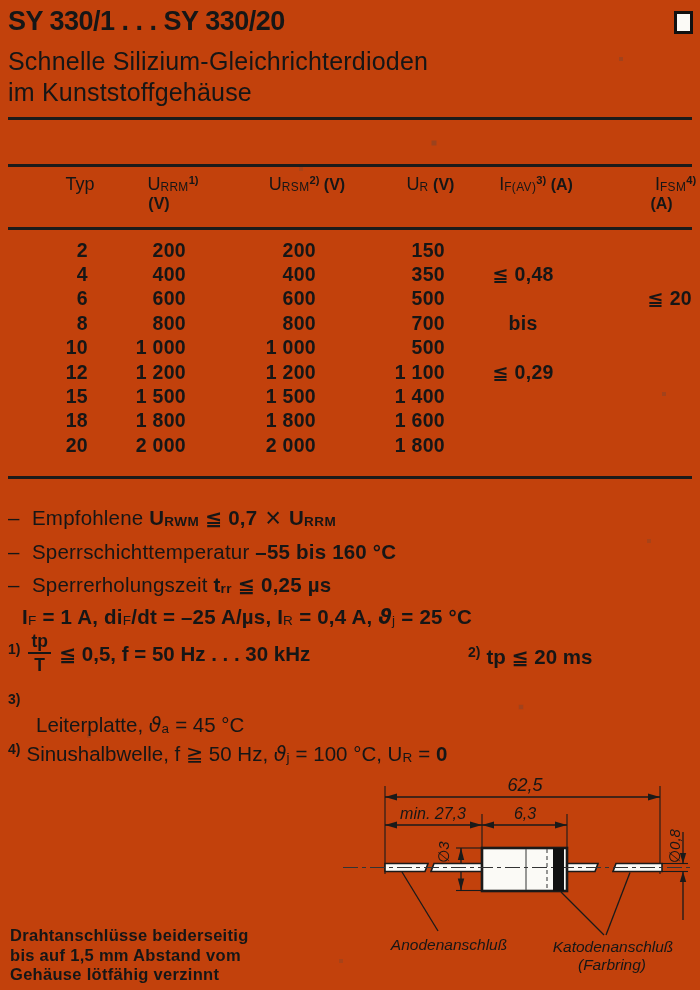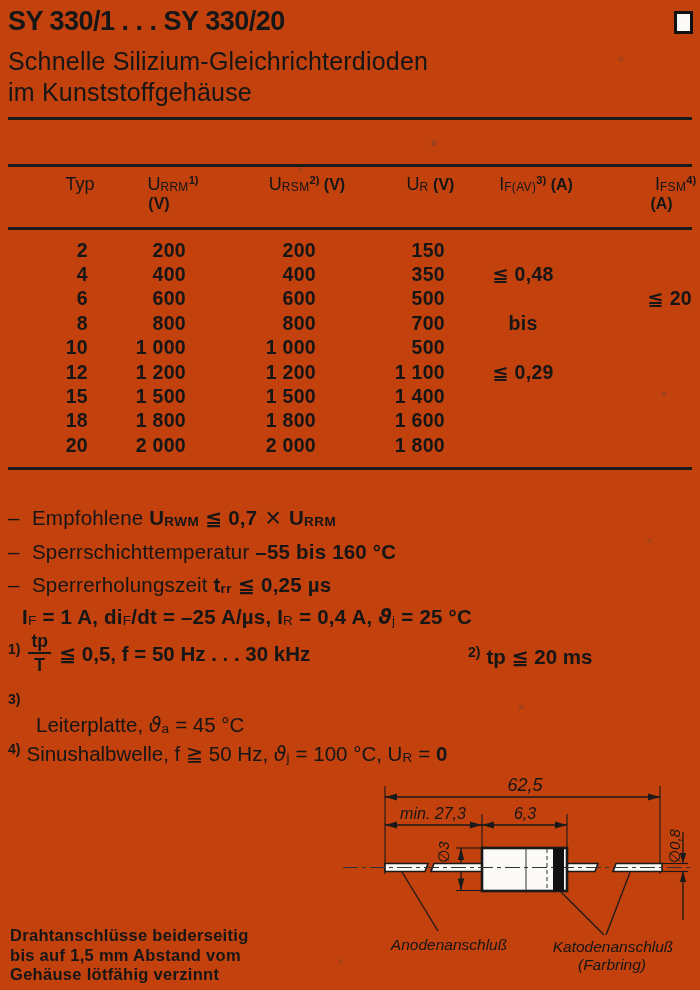--- a/index.html
+++ b/index.html
@@ -24,21 +24,21 @@
   .su{font-size:0.66em;vertical-align:-0.06em;letter-spacing:0.4px;font-weight:400;}
   .sp{font-size:0.62em;vertical-align:0.55em;font-weight:700;}
   .sh-typ .hwrap{transform:translateX(18px);} 
   .sh-urrm .hwrap{transform:translateX(22px);} 
   .sh-ursm .hwrap{transform:translateX(42px);} 
   .sh-ur .hwrap{transform:translateX(36px);} 
   .sh-ifav .hwrap{transform:translateX(-8px);} 
   .sh-ifsm .hwrap{transform:translateX(8px);} 
   tbody td{height:24.4px;font-size:19.5px;font-weight:700;padding:0;white-space:nowrap;letter-spacing:0.3px;}
   tbody tr:first-child td{padding-top:8px;}
-  tbody tr:last-child td{padding-bottom:9px;}
+  tbody tr:last-child td{padding-bottom:18px;}
   td.c-typ,td.c-urrm,td.c-ursm,td.c-ur{text-align:right;}
   td.c-ifav{text-align:center;padding-right:14px;}
   td.c-ifsm{text-align:right;padding-left:14px;}
   
   .note{position:absolute;left:8px;font-size:20.5px;letter-spacing:0.2px;white-space:nowrap;}
   .note .dash{display:inline-block;width:24px;}
   .b{font-weight:700;}
   .theta{font-family:"DejaVu Sans",sans-serif;font-style:italic;}
   .times{font-weight:400;font-size:27px;line-height:0;vertical-align:-2px;padding:0 2px;}
   .n1{top:506px;} .n2{top:540px;} .n3{top:573px;}

